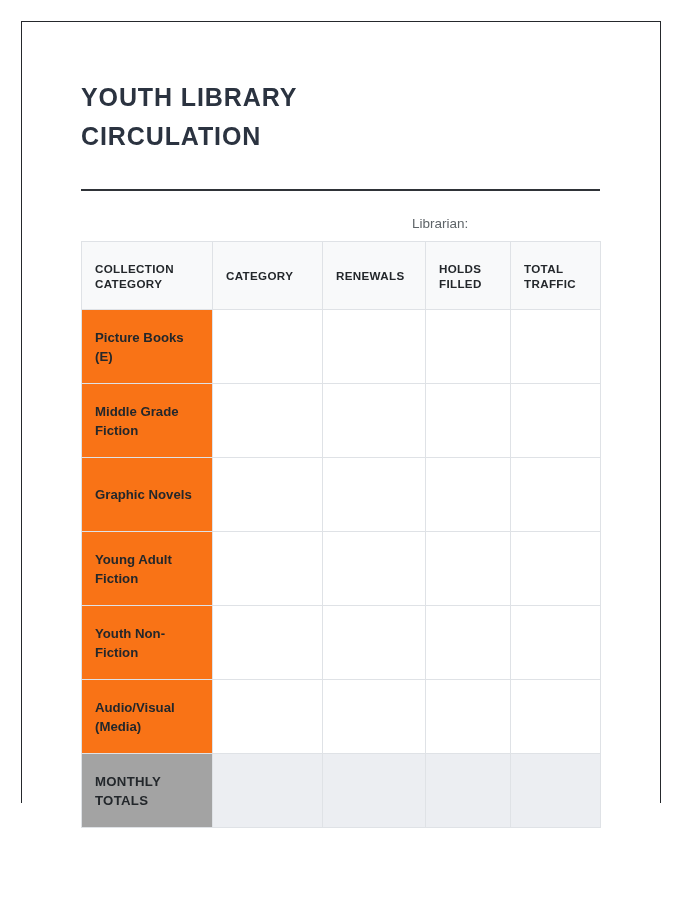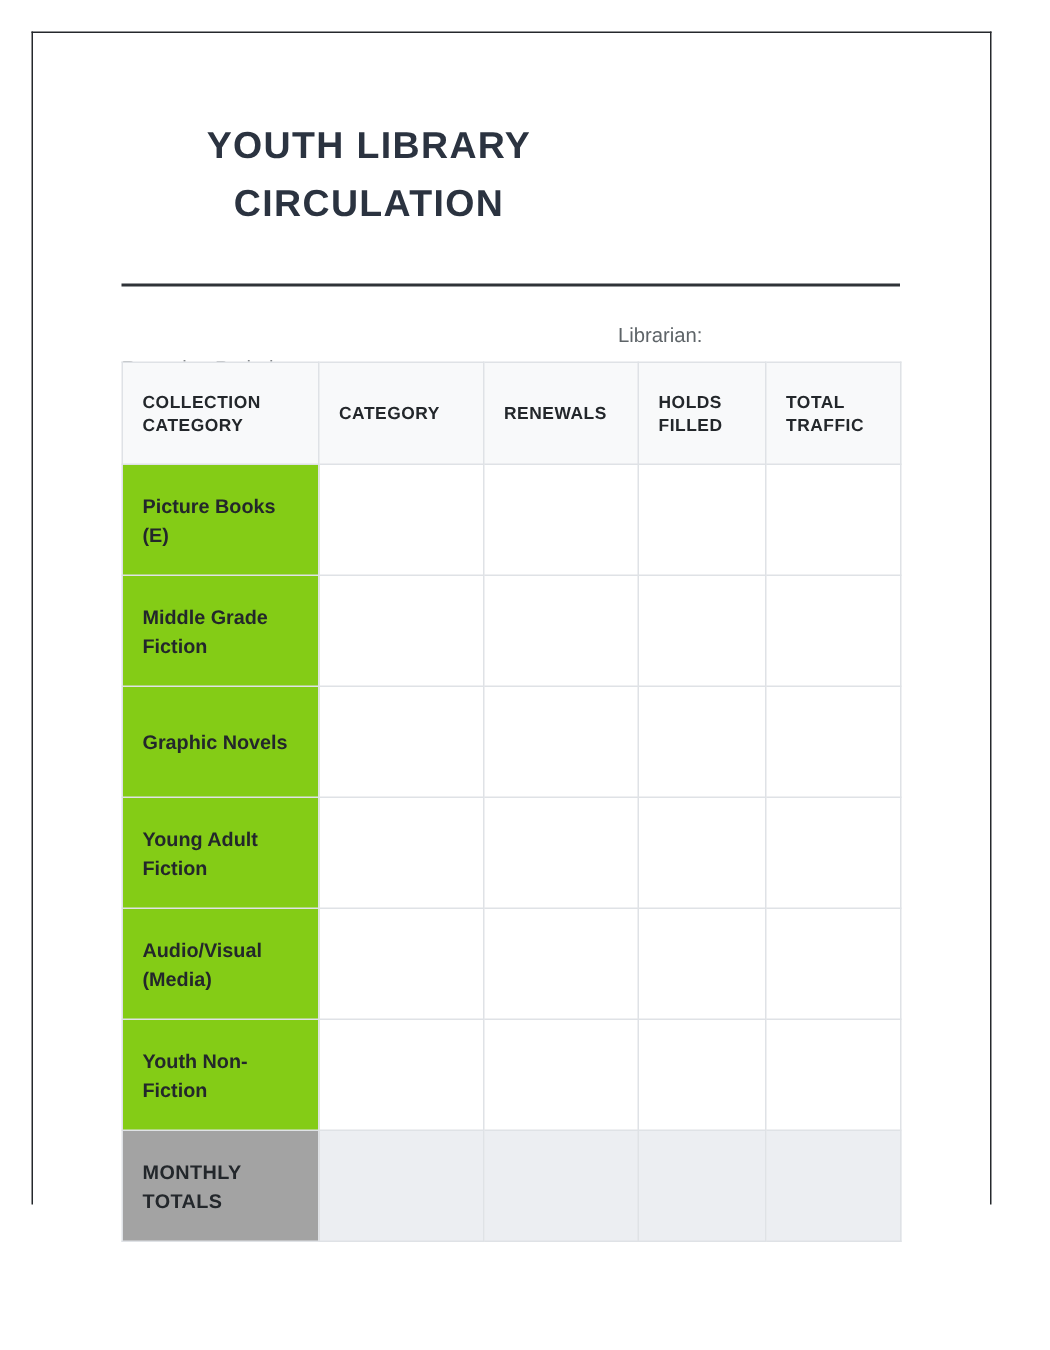--- a/index.html
+++ b/index.html
@@ -49,21 +49,20 @@
     width: 330px;
   }
   .doc-title {
     font-size: 25px;
     font-weight: bold;
     color: #2b3340;
     letter-spacing: 0.9px;
     line-height: 39px;
     margin: 0;
     white-space: pre-line;
-    text-align: center;
   }
 
   .meta-row {
     position: relative;
     height: 56px;
   }
   .field {
     position: absolute;
     font-size: 13.5px;
     color: #5e6468;
@@ -136,21 +135,21 @@
     text-align: left;
     font-size: 11.6px;
     font-weight: bold;
     color: #23272b;
     letter-spacing: 0.35px;
     line-height: 15px;
     white-space: pre-line;
   }
 
   .data-table tbody th.row-label {
-    background: #84cc16;
+    background: #f97316;
     height: 61px;
     padding: 6px 10px 6px 13px;
     text-align: left;
     font-size: 13.2px;
     font-weight: bold;
     color: #23272b;
     line-height: 19px;
   }
   .data-table tbody td.entry-cell {
     background: #ffffff;
@@ -235,28 +234,28 @@
         <td class="entry-cell"></td>
       </tr>
       <tr>
         <th class="row-label">Young Adult Fiction</th>
         <td class="entry-cell"></td>
         <td class="entry-cell"></td>
         <td class="entry-cell"></td>
         <td class="entry-cell"></td>
       </tr>
       <tr>
+        <th class="row-label">Youth Non-Fiction</th>
+        <td class="entry-cell"></td>
+        <td class="entry-cell"></td>
+        <td class="entry-cell"></td>
+        <td class="entry-cell"></td>
+      </tr>
+      <tr>
         <th class="row-label">Audio/Visual (Media)</th>
-        <td class="entry-cell"></td>
-        <td class="entry-cell"></td>
-        <td class="entry-cell"></td>
-        <td class="entry-cell"></td>
-      </tr>
-      <tr>
-        <th class="row-label">Youth Non-Fiction</th>
         <td class="entry-cell"></td>
         <td class="entry-cell"></td>
         <td class="entry-cell"></td>
         <td class="entry-cell"></td>
       </tr>
       <tr class="totals-row">
         <th class="row-label">MONTHLY TOTALS</th>
         <td class="entry-cell"></td>
         <td class="entry-cell"></td>
         <td class="entry-cell"></td>

